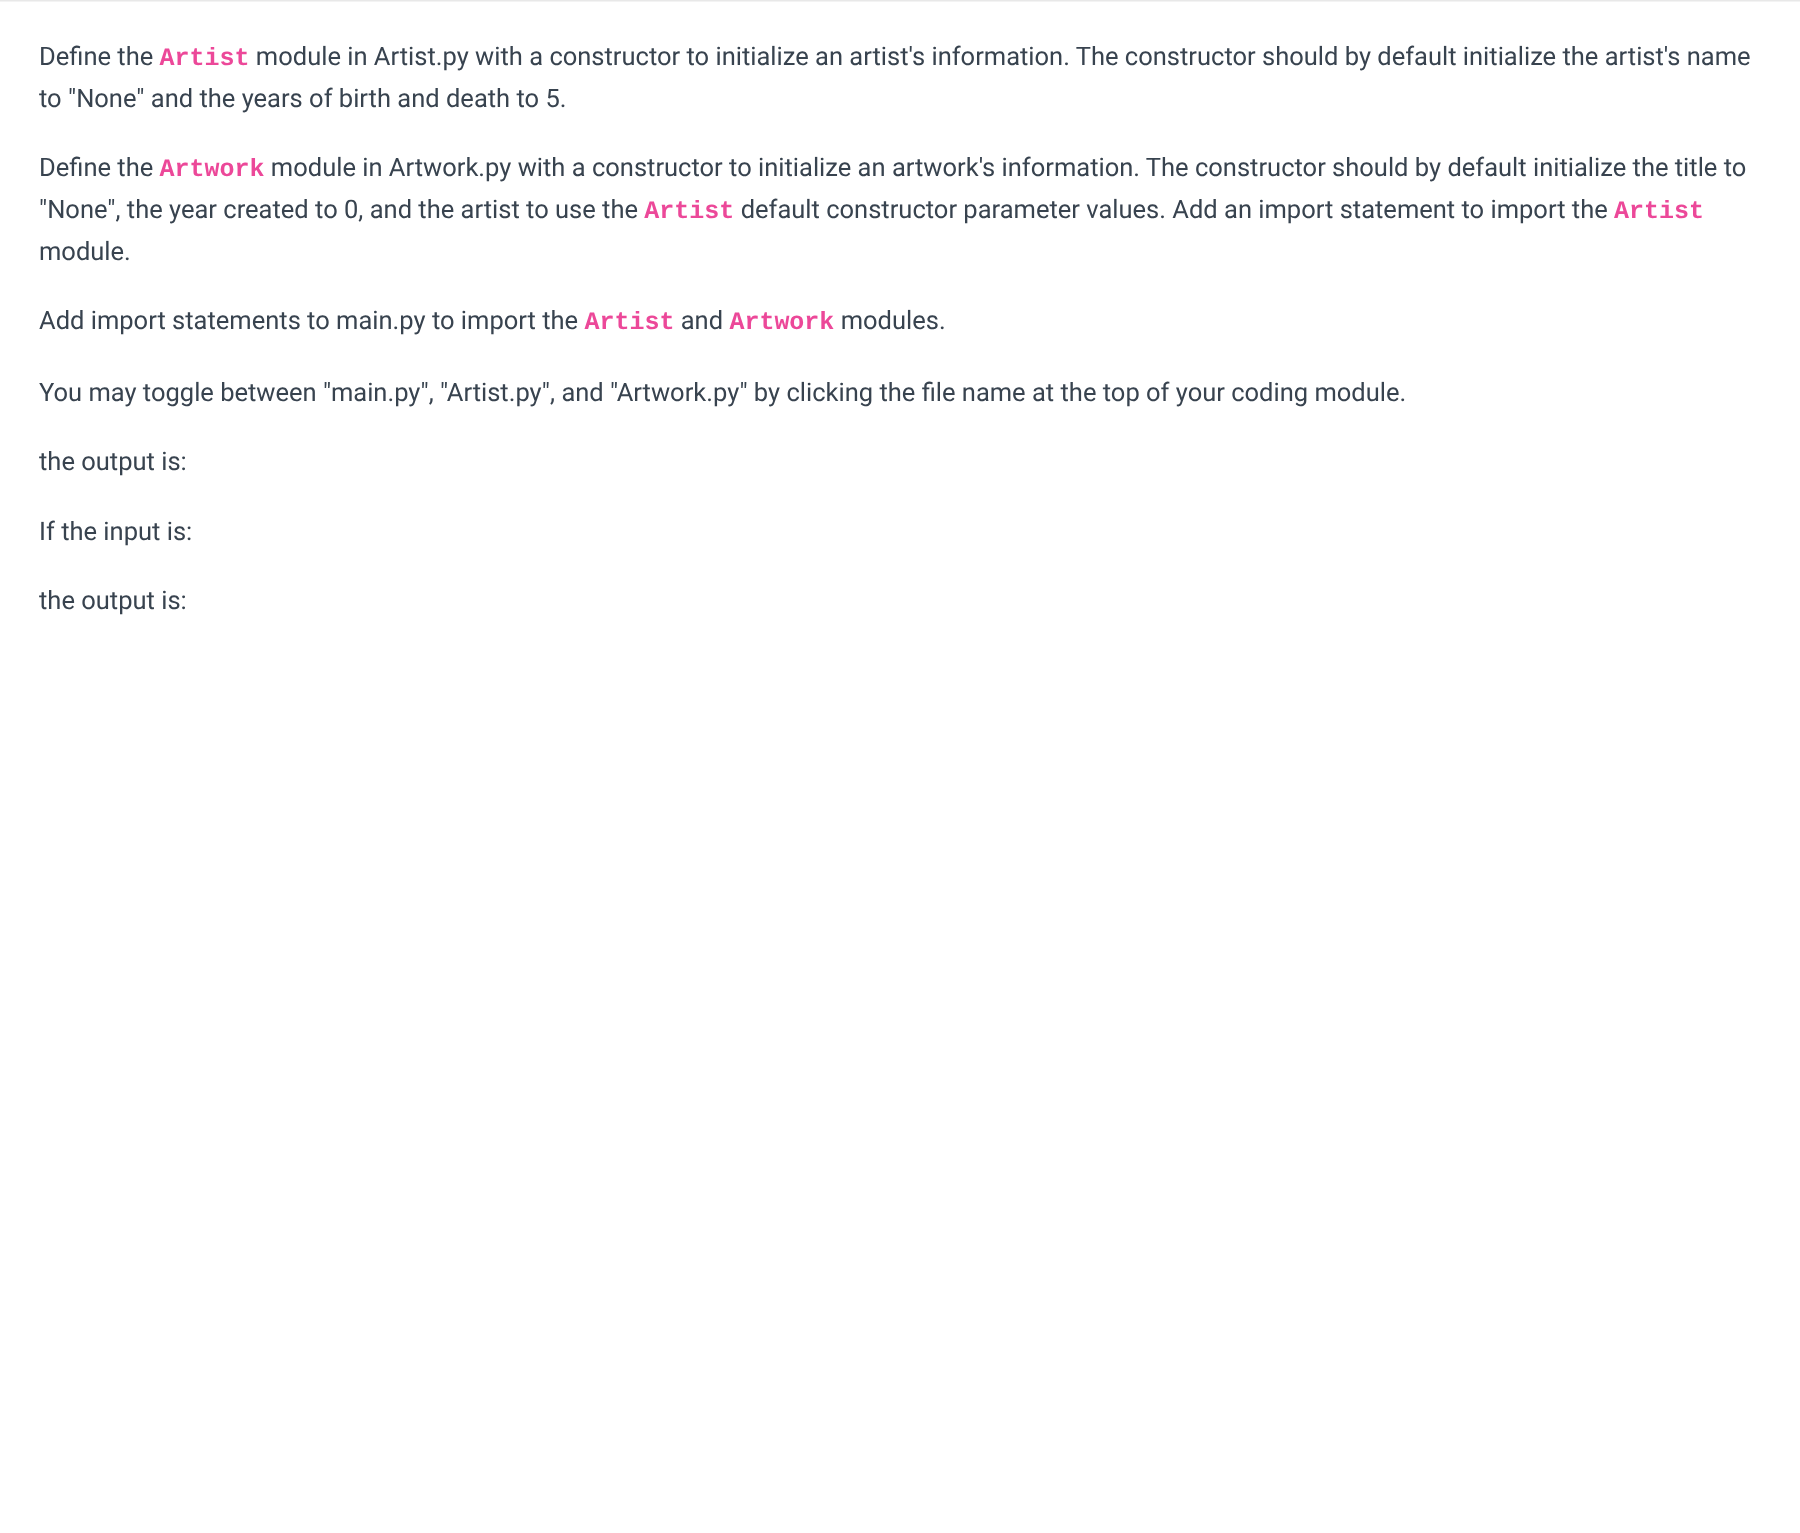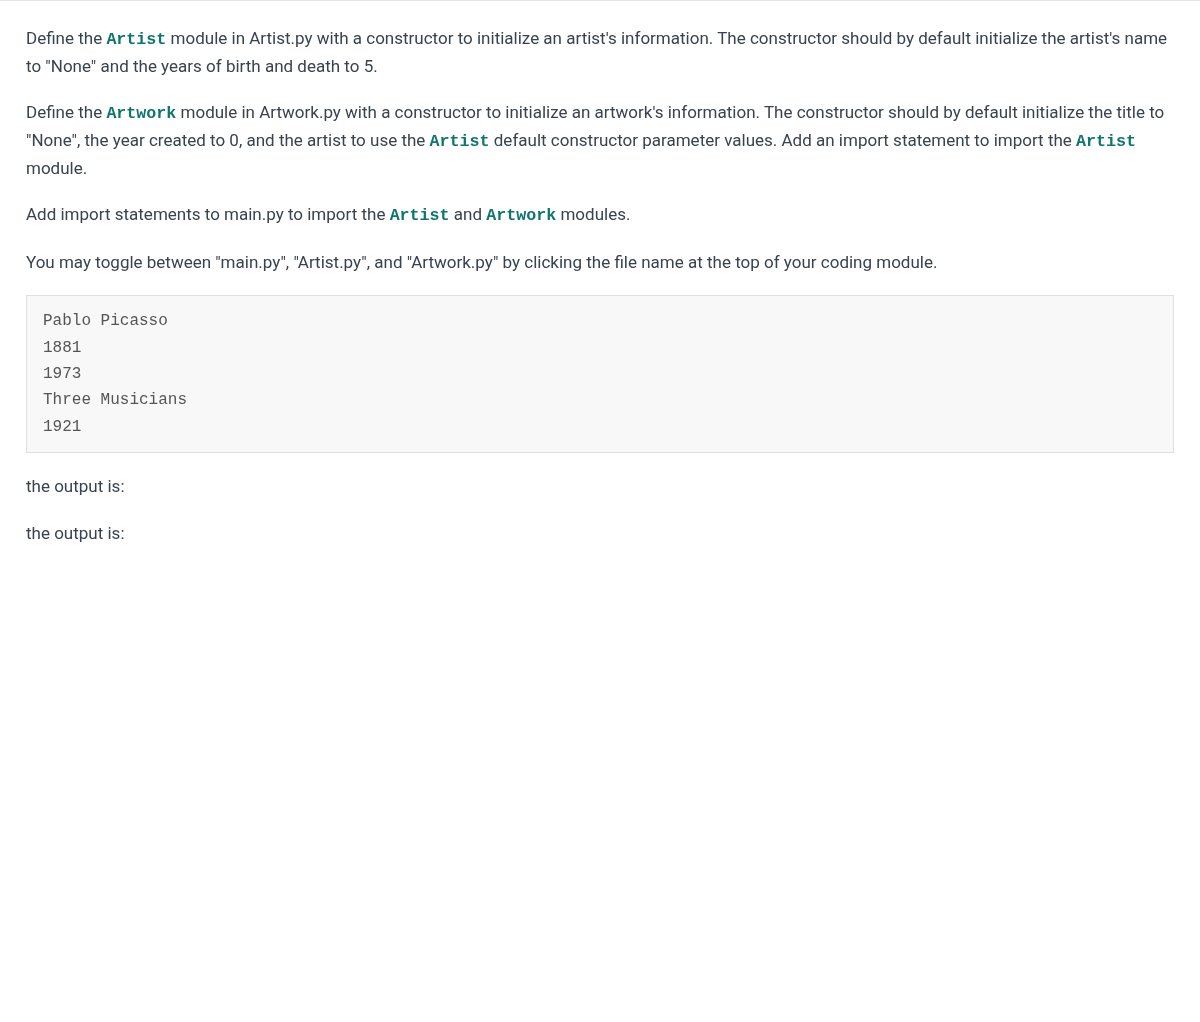--- a/index.html
+++ b/index.html
@@ -22,21 +22,21 @@
   .content {
     padding: 0 26px 26px 26px;
   }
   p {
     margin: 0 0 20px 0;
     color: #38434f;
   }
   code.inline {
     font-family: "Courier New", Courier, monospace;
     font-weight: 700;
-    color: #0f766e;
+    color: #ec4899;
     font-size: 0.98em;
   }
   pre.code-block {
     background: #f8f8f8;
     border: 1px solid #e0e0e0;
     padding: 12px 16px;
     margin: 0 0 20px 0;
     font-family: "Courier New", Courier, monospace;
     font-size: 16px;
     line-height: 1.65;
@@ -62,31 +62,29 @@
 
   <p>
     <span>Add import statements to main.py to import the </span><code class="inline">Artist</code><span> and </span><code class="inline">Artwork</code><span> modules.</span>
   </p>
 
   <p>
     <span>You may toggle between "main.py", "Artist.py", and "Artwork.py" by clicking the file name at the top of your coding module.</span>
   </p>
 
 
-  <pre class="code-block">Pablo Picasso
-1881
-1973
-Three Musicians
-1921</pre>
 
   <p>
     <span>the output is:</span>
   </p>
 
 
+  <p>
+    <span>If the input is:</span>
+  </p>
 
 
   <p>
     <span>the output is:</span>
   </p>
 
 
 </div>
 
 </body></html>

